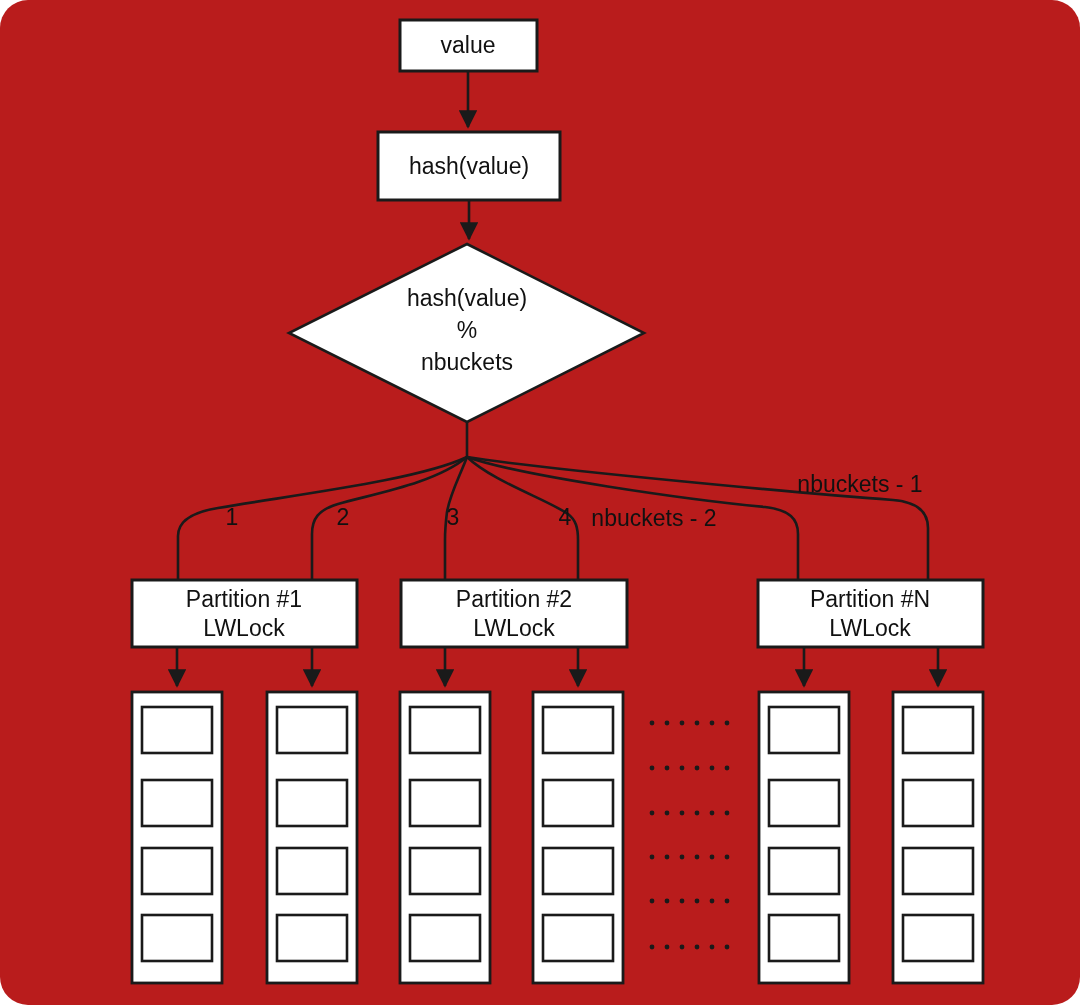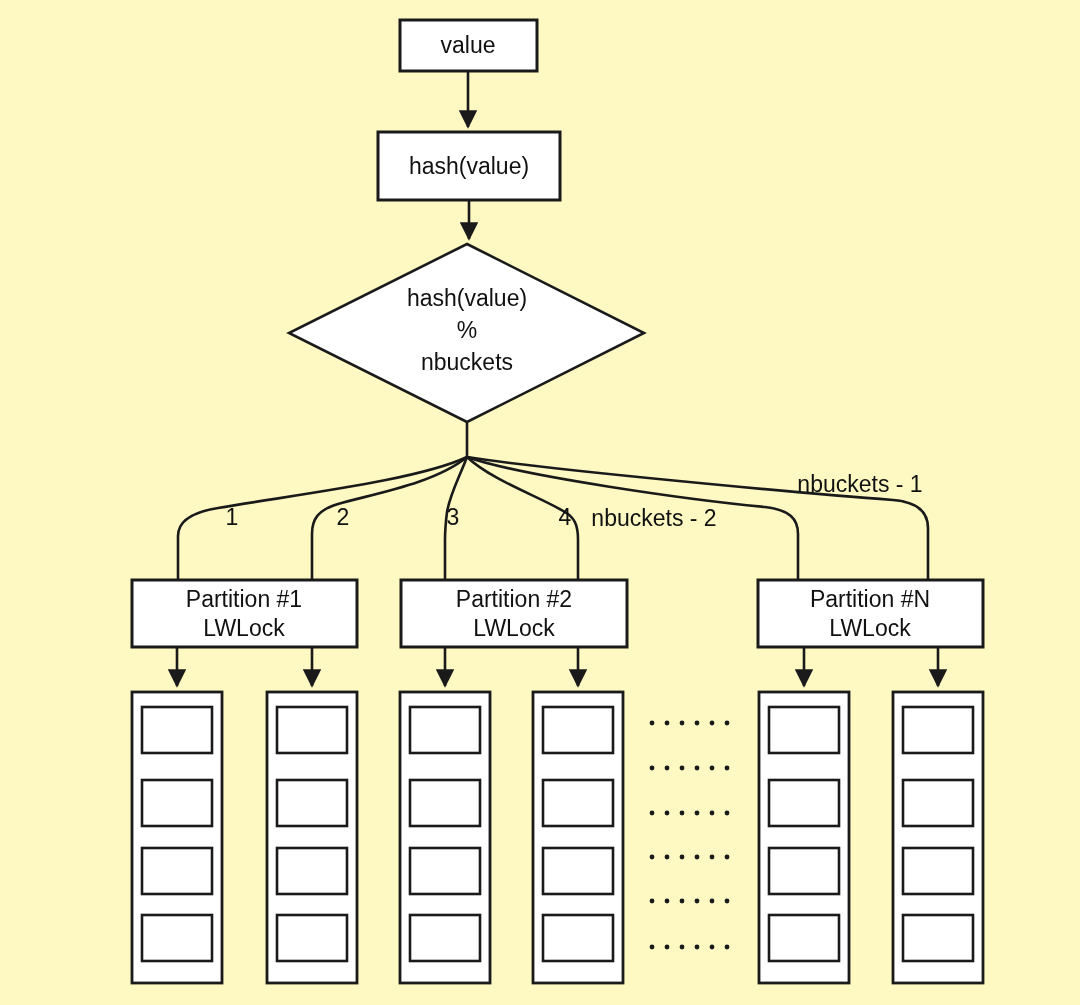--- a/index.html
+++ b/index.html
@@ -8,21 +8,22 @@
     background: #ffffff;
     width: 1080px;
     height: 1005px;
     overflow: hidden;
     font-family: "Liberation Sans", sans-serif;
   }
   #stage {
     position: relative;
     width: 1080px;
     height: 1005px;
-    background: #fef9c3;
+    background: #b91c1c;
+    border-radius: 28px;
   }
   svg text {
     font-family: "Liberation Sans", sans-serif;
     fill: #111111;
   }
   .node-label { font-size: 23px; }
   .edge-label { font-size: 23px; }
   .shape { fill: #ffffff; stroke: #1a1a1a; stroke-width: 3; }
   .edge  { fill: none; stroke: #1a1a1a; stroke-width: 2.6; }
 </style>

